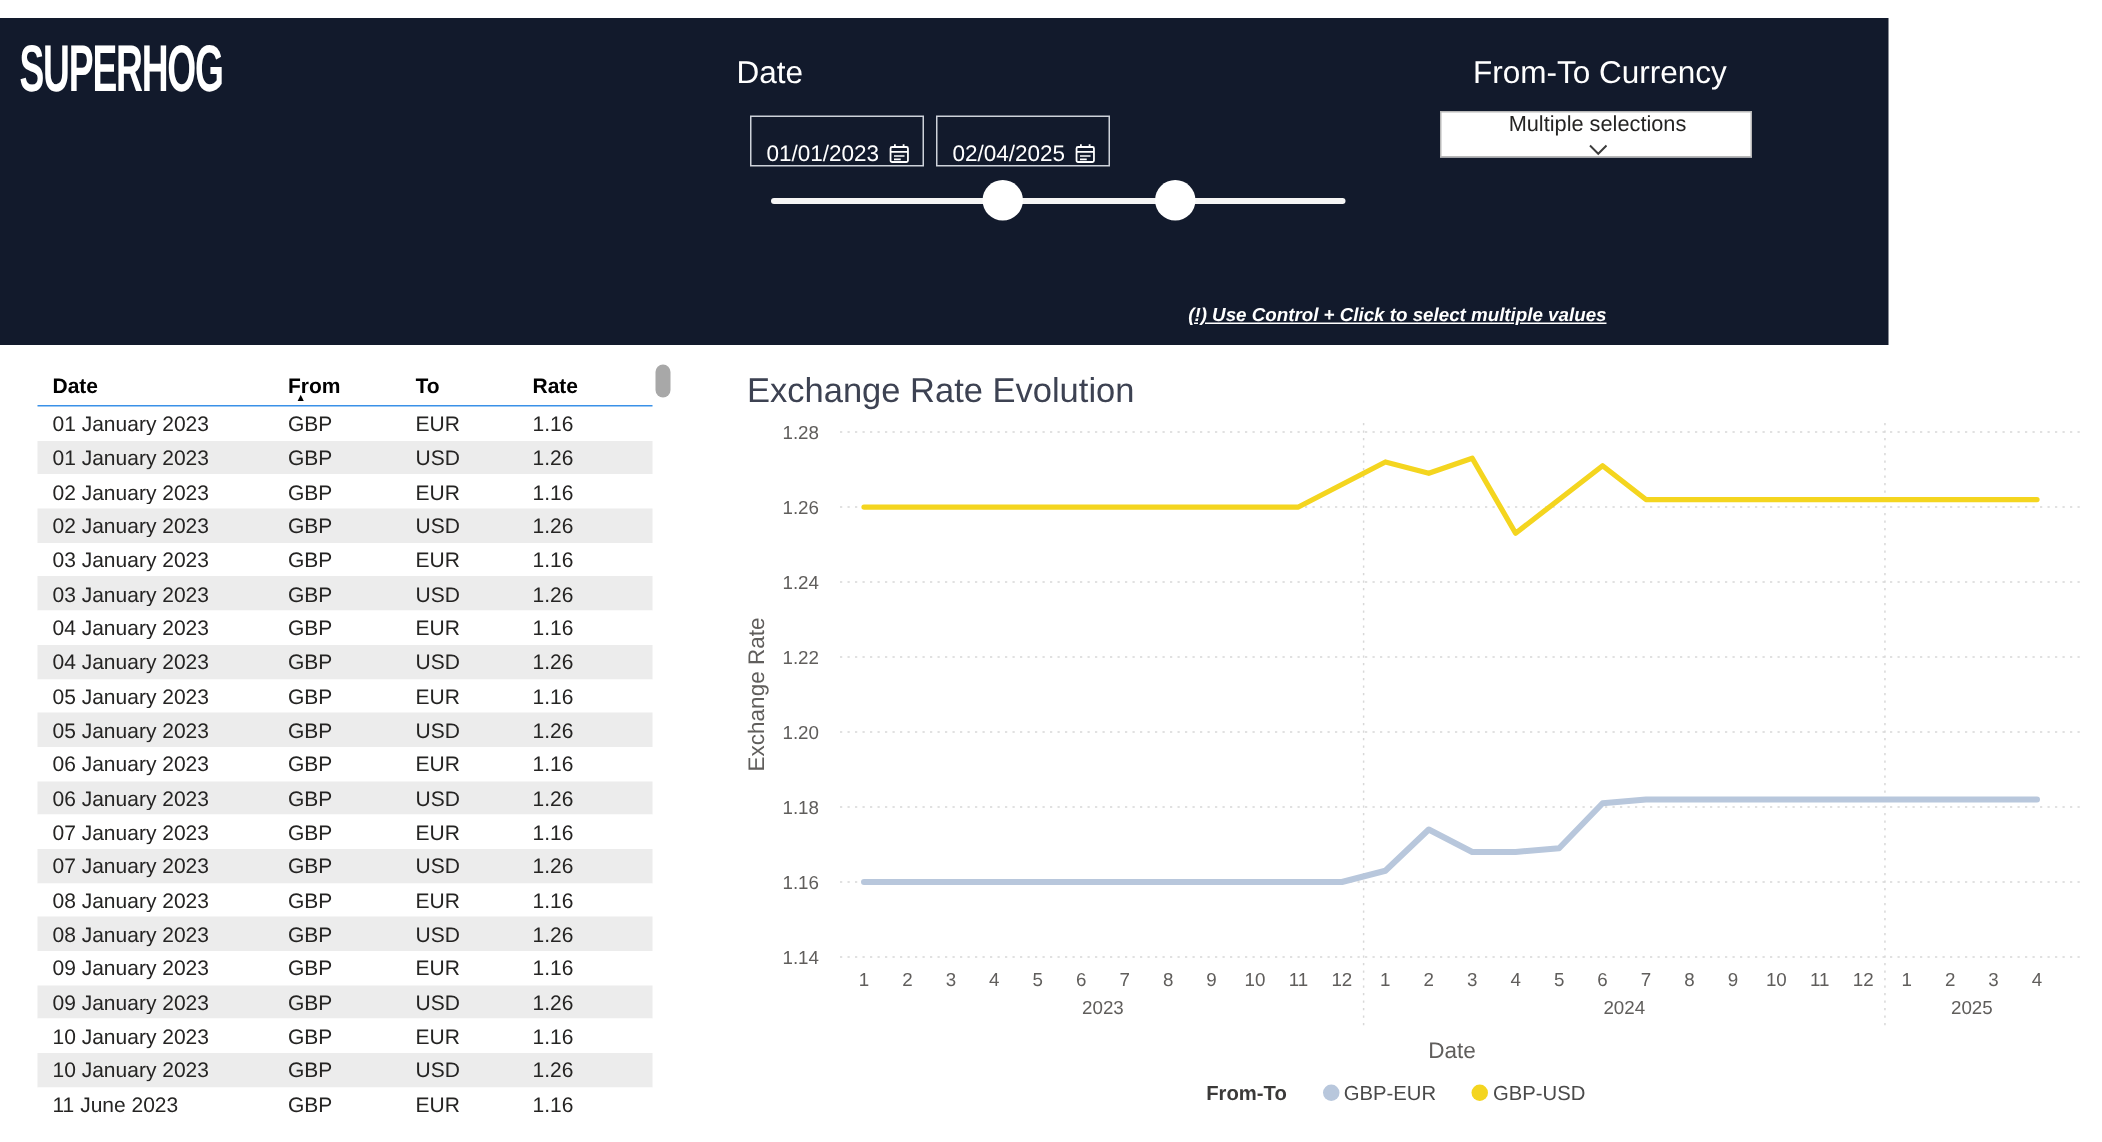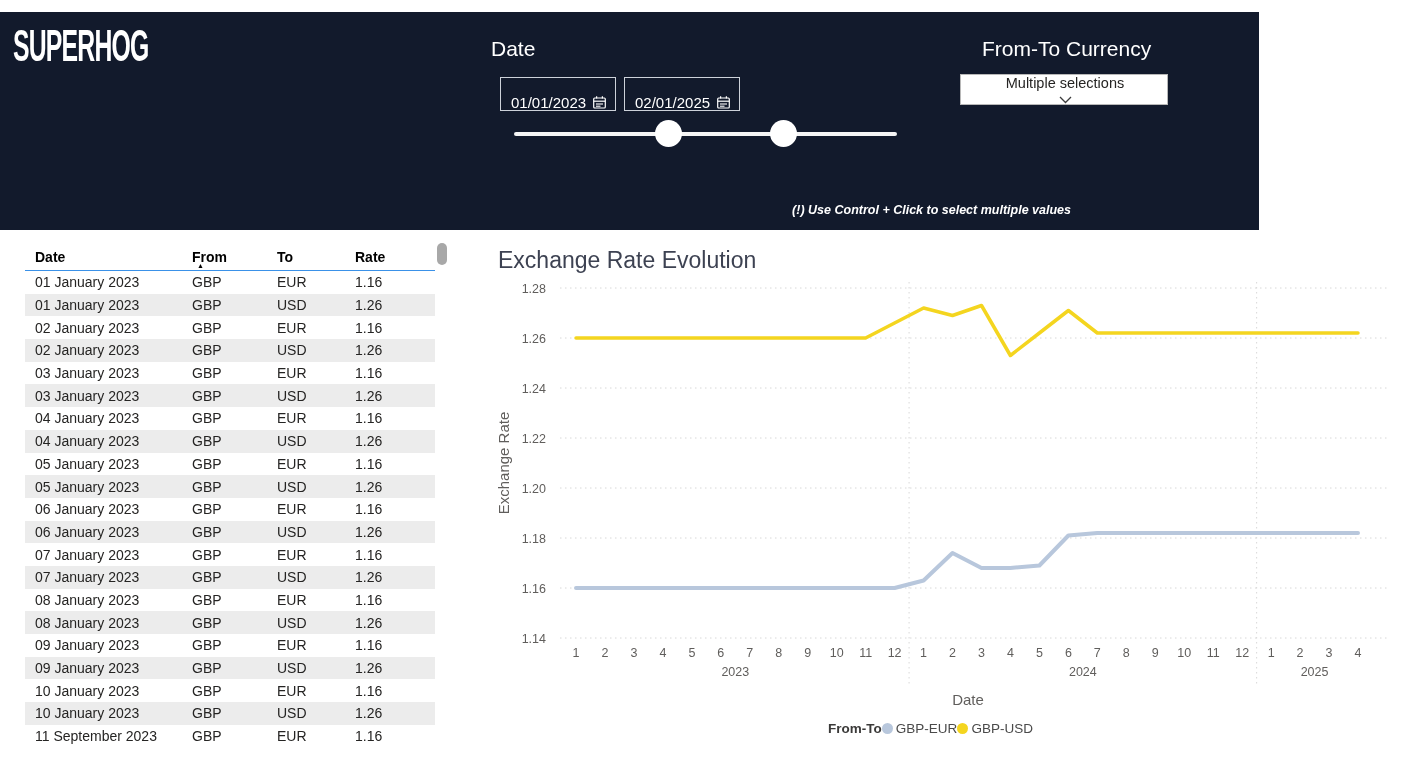--- a/index.html
+++ b/index.html
@@ -27,42 +27,42 @@
   .date-start { left:500px; } .date-end { left:624px; }
   .slider { position:absolute; left:500px; top:107px; width:400px; height:29px; }
   .slider-track { position:absolute; left:14px; top:13px; width:383px; height:4px; background:#f5f5f5; border-radius:2px; }
   .slider-handle { position:absolute; top:1px; width:27px; height:27px; border-radius:50%; background:#fff; cursor:pointer; }
   .handle-start { left:155px; } .handle-end { left:270px; }
   .dropdown {
     position:absolute; left:960px; top:62px; width:208px; height:31px; background:#fff;
     border:1px solid #b8b8b8; display:flex; align-items:center; justify-content:space-between;
     padding:0 10px 0 12px; font-size:14.5px; color:#252423; cursor:pointer;flex-direction:column;
   }
-  .hint { position:absolute; right:188px; top:191px; color:#fff; font-size:12.5px; font-style:italic; font-weight:600; }
+  .hint { position:absolute; right:188px; top:191px; color:#fff; font-size:12.5px; font-style:italic; font-weight:600;text-decoration:underline; }
 
   
   .table-panel { position:absolute; left:25px; top:243px; width:410px; }
   .thead { position:relative; display:flex; height:28px; align-items:center; font-weight:bold; font-size:14px; color:#000; border-bottom:1px solid #3A91E8; }
   .sort-arrow { position:absolute; left:172px; top:19px; font-size:7px; color:#000; line-height:1; }
   .trow { display:flex; height:22.7px; align-items:center; font-size:14px; color:#252423; background:#fff; }
   .trow.alt { background:#ECECEC; }
   .tc { overflow:hidden; white-space:nowrap; }
   .c0 { width:167px; padding-left:10px; }
   .c1 { width:85px; }
   .c2 { width:78px; }
   .c3 { width:75px; text-align:left; }
   .vscroll { position:absolute; left:437px; top:243px; width:10px; height:22px; background:#A8A8A8; border-radius:5px; cursor:pointer; }
 
   
   .chart-title { position:absolute; left:498px; top:247px; font-size:23px; color:#3d4252; }
   #chart-svg { position:absolute; left:460px; top:240px; }
   #chart-svg .grid { stroke:#d8d8d8; stroke-width:1; stroke-dasharray:1.5 3.5; }
   #chart-svg .ytick, #chart-svg .xtick { fill:#605E5C; font-size:12.5px; font-family:"Liberation Sans",sans-serif; }
   #chart-svg .axis-title { fill:#605E5C; font-size:15px; font-family:"Liberation Sans",sans-serif; }
-  .legend { position:absolute; left:460px; top:721px; width:941px; display:flex; justify-content:center; align-items:center; gap:0; font-size:13.5px; color:#4a4a4a; }
+  .legend { position:absolute; left:460px; top:721px; width:941px; display:flex; justify-content:center; align-items:center; gap:24px; font-size:13.5px; color:#4a4a4a; }
   .legend-title { font-weight:bold; color:#3B3A39; }
   .legend-item { display:flex; align-items:center; gap:3px; }
   .legend-dot { width:11px; height:11px; border-radius:50%; display:inline-block; }
 
   .icon-cal, .icon-chevron { flex:0 0 auto; }
 </style>
 </head>
 <body>
 
 <div class="header">
@@ -74,21 +74,21 @@
     <svg class="icon-cal" width="15" height="15" viewBox="0 0 15 15">
       <rect x="1.7" y="3" width="11.6" height="10" rx="1" fill="none" stroke="#fff" stroke-width="1.2"></rect>
       <line x1="1.7" y1="6.2" x2="13.3" y2="6.2" stroke="#fff" stroke-width="1.2"></line>
       <line x1="4.6" y1="1.2" x2="4.6" y2="3.6" stroke="#fff" stroke-width="1.2"></line>
       <line x1="10.4" y1="1.2" x2="10.4" y2="3.6" stroke="#fff" stroke-width="1.2"></line>
       <line x1="4" y1="9" x2="11" y2="9" stroke="#fff" stroke-width="1.1"></line>
       <line x1="4" y1="11.2" x2="8.5" y2="11.2" stroke="#fff" stroke-width="1.1"></line>
     </svg>
   </div>
   <div class="date-input date-end">
-    <span>02/01/2025</span>
+    <span>02/04/2025</span>
     <svg class="icon-cal" width="15" height="15" viewBox="0 0 15 15">
       <rect x="1.7" y="3" width="11.6" height="10" rx="1" fill="none" stroke="#fff" stroke-width="1.2"></rect>
       <line x1="1.7" y1="6.2" x2="13.3" y2="6.2" stroke="#fff" stroke-width="1.2"></line>
       <line x1="4.6" y1="1.2" x2="4.6" y2="3.6" stroke="#fff" stroke-width="1.2"></line>
       <line x1="10.4" y1="1.2" x2="10.4" y2="3.6" stroke="#fff" stroke-width="1.2"></line>
       <line x1="4" y1="9" x2="11" y2="9" stroke="#fff" stroke-width="1.1"></line>
       <line x1="4" y1="11.2" x2="8.5" y2="11.2" stroke="#fff" stroke-width="1.1"></line>
     </svg>
   </div>
   <div class="slider">
@@ -231,21 +231,21 @@
         <span class="tc c2">EUR</span>
         <span class="tc c3">1.16</span>
       </div>
       <div class="trow alt">
         <span class="tc c0">10 January 2023</span>
         <span class="tc c1">GBP</span>
         <span class="tc c2">USD</span>
         <span class="tc c3">1.26</span>
       </div>
       <div class="trow">
-        <span class="tc c0">11 September 2023</span>
+        <span class="tc c0">11 June 2023</span>
         <span class="tc c1">GBP</span>
         <span class="tc c2">EUR</span>
         <span class="tc c3">1.16</span>
       </div>
     </div>
 </div>
 <div class="vscroll"></div>
 
 <div class="chart-title">Exchange Rate Evolution</div>
 <svg id="chart-svg" width="941" height="521" viewBox="0 0 941 521">

